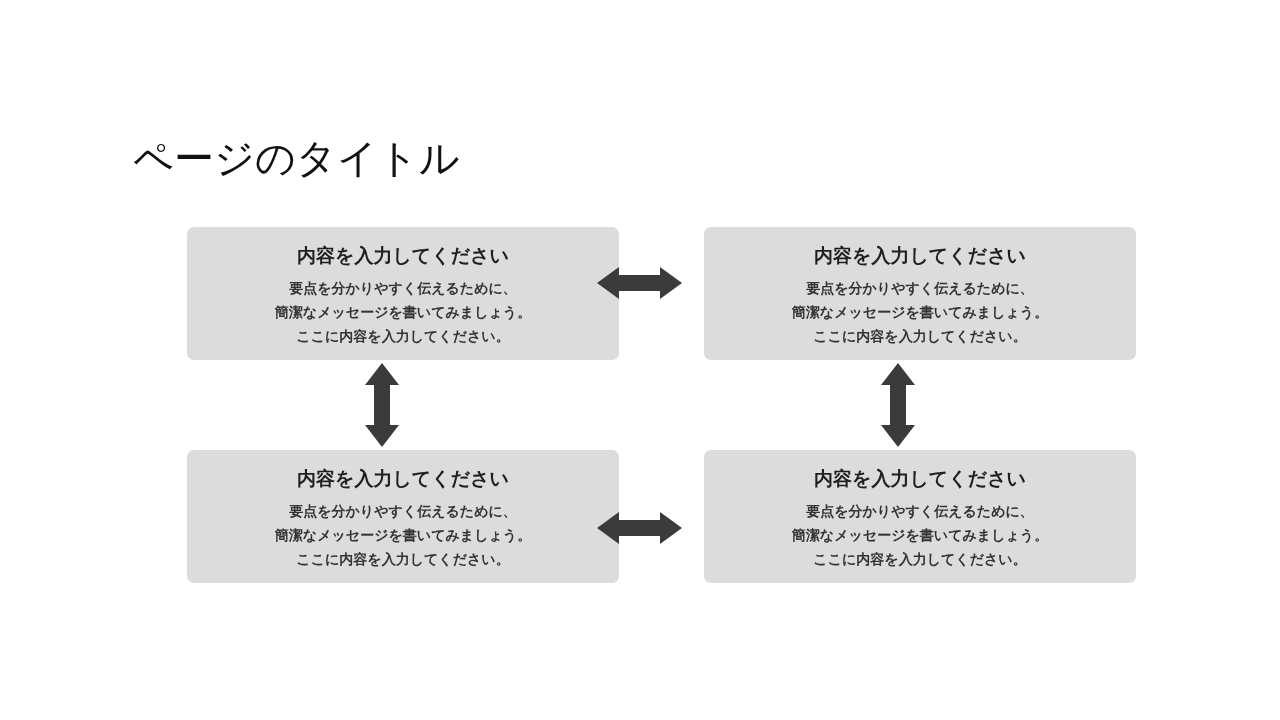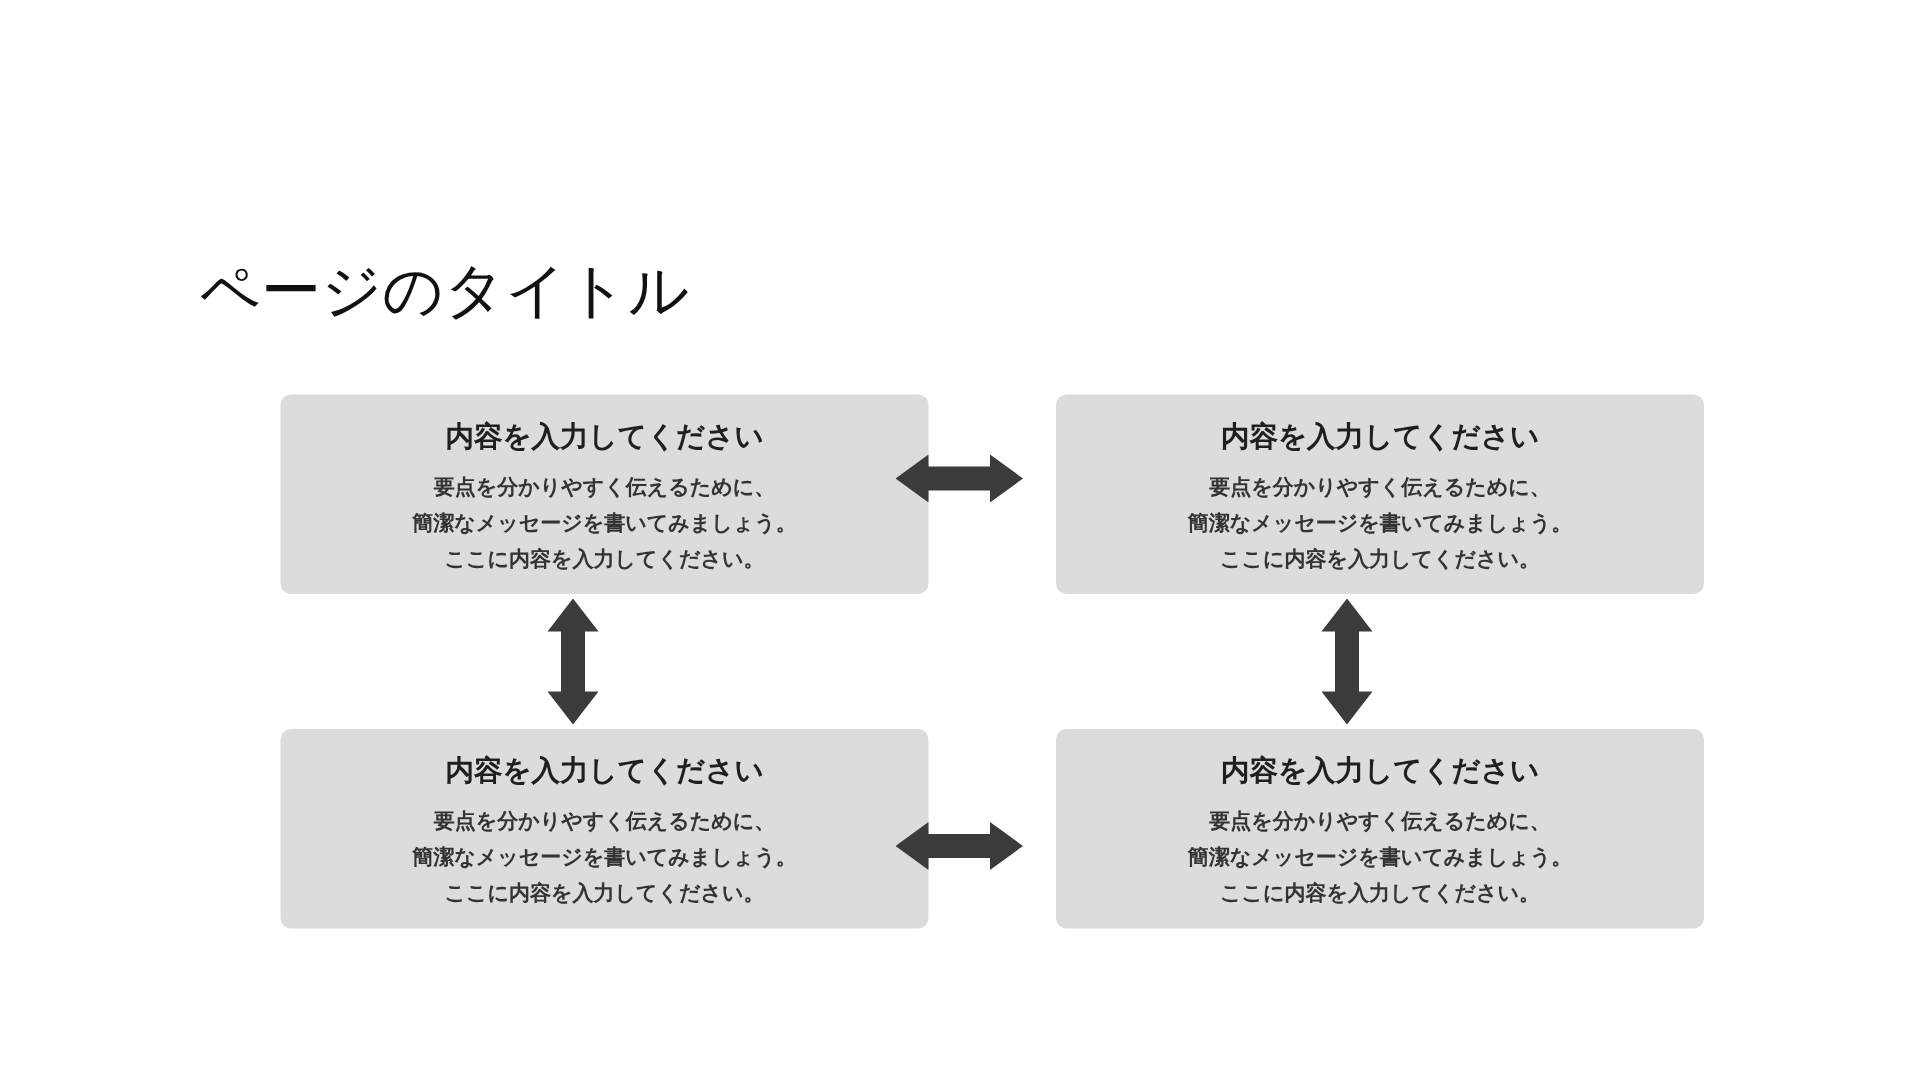--- a/index.html
+++ b/index.html
@@ -10,21 +10,20 @@
     width: 1280px;
     height: 720px;
     position: relative;
     background: var(--background, #ffffff);
     font-family: "Liberation Sans", sans-serif;
     overflow: hidden;
   }
   .slide {
     position: absolute;
     inset: 0;
-    margin-top: 36px;
   }
   .slide-title {
     position: absolute;
     left: 133px;
     top: 134px;
     font-size: 40px;
     line-height: 48px;
     font-weight: 400;
     color: var(--title_text, #111111);
     white-space: nowrap;

